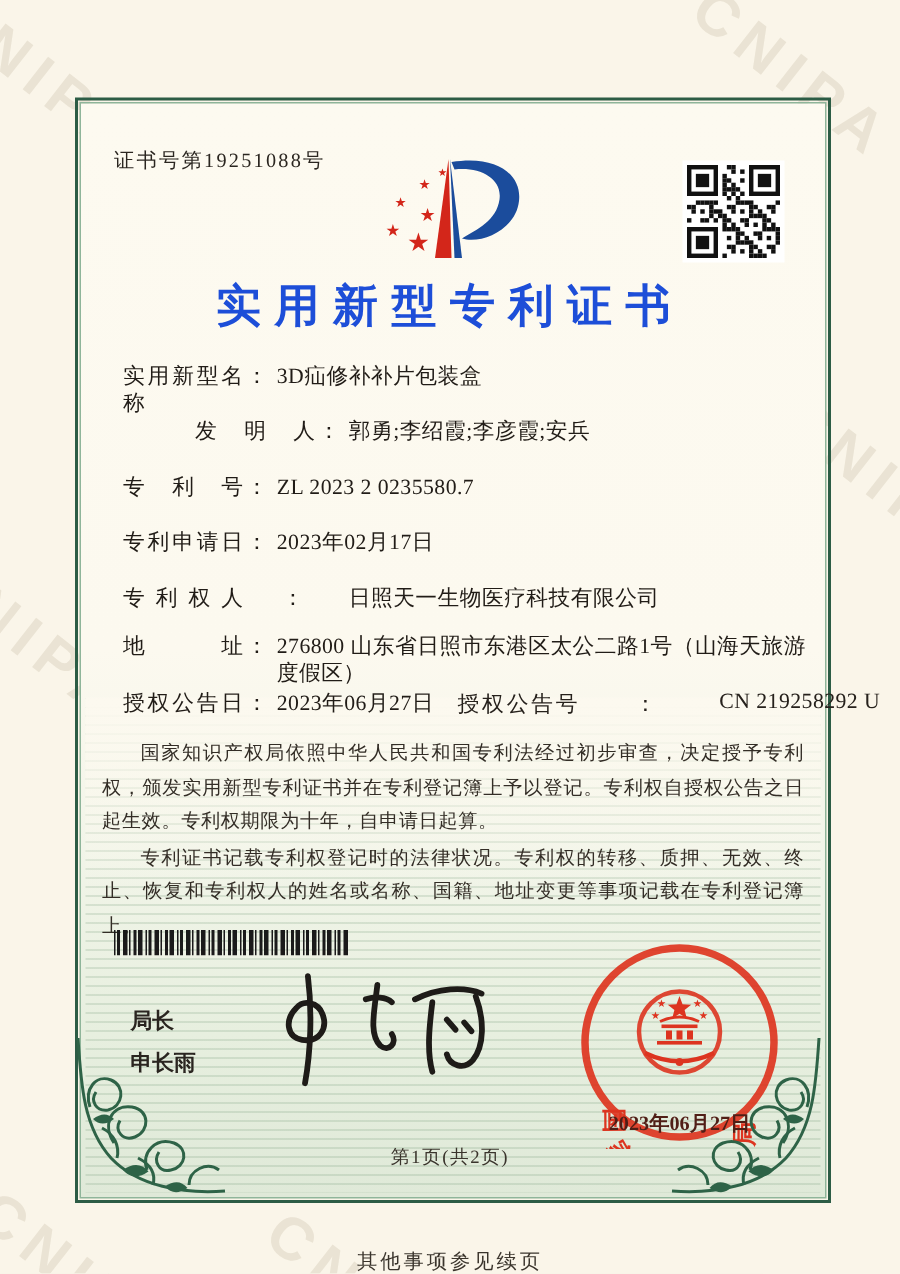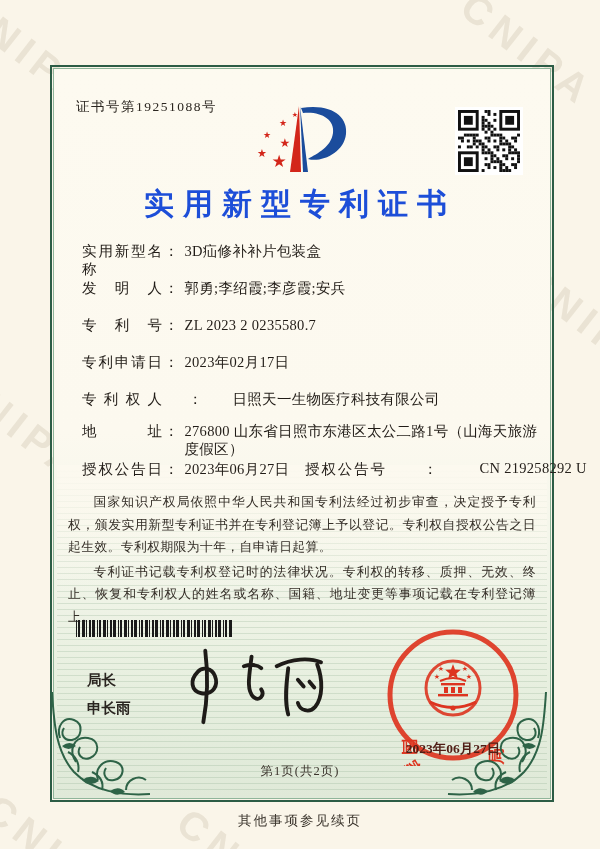--- a/index.html
+++ b/index.html
@@ -36,21 +36,21 @@
   .title{position:absolute;left:0;right:0;top:184px;text-align:center;
          font-size:30px;font-weight:bold;letter-spacing:9px;color:#1d4ed8;}
 
   
   .row{position:absolute;left:82px;display:flex;align-items:flex-start;
        font-size:14.5px;line-height:1.25;color:#211c17;}
   .flabel{display:inline-block;width:80px;text-align:justify;text-align-last:justify;flex:none;}
   .fcolon{flex:none;margin:0 6px 0 2px;}
   .fvalue{letter-spacing:0.3px;}
   .row-name{top:242px;}
-  .row-inventor{top:279px;}
+  .row-inventor{top:279px;margin-left:48px;}
   .row-patno{top:316px;}
   .row-filing{top:353px;}
   .row-patentee{top:390px;gap:24px;}
   .row-address{top:422px;}
   .row-address .fvalue{width:356px;}
   .row-grant{top:460px;}
   .grant-no-group{position:absolute;left:305px;top:460px;display:flex;font-size:14.5px;gap:36px;}
 
   
   .paras{position:absolute;left:68px;width:468px;top:491px;font-size:12.8px;
@@ -66,21 +66,21 @@
   .signature{position:absolute;left:176px;top:645px;}
 
   .seal{position:absolute;left:384px;top:624px;opacity:0.95;}
 
   .flourish{position:absolute;z-index:4;}
   .flourish-left{left:46px;top:690px;}
   .flourish-right{left:444px;top:690px;transform:scaleX(-1);}
 
   .page-num{position:absolute;left:0;right:0;top:763px;text-align:center;
         font-size:12.5px;color:#3a342c;letter-spacing:1px;}
-  .continuation{position:absolute;left:0;right:0;top:812px;text-align:center;
+  .continuation{position:absolute;left:0;right:0;top:832px;text-align:center;
         font-size:13.5px;color:#3a342c;letter-spacing:2px;}
 
   .logo{position:absolute;left:240px;top:95px;}
   .qr{position:absolute;left:455px;top:107px;background:#ffffff;padding:3px;}
 </style>
 </head>
 <body>
 
 <div class="page">
 

